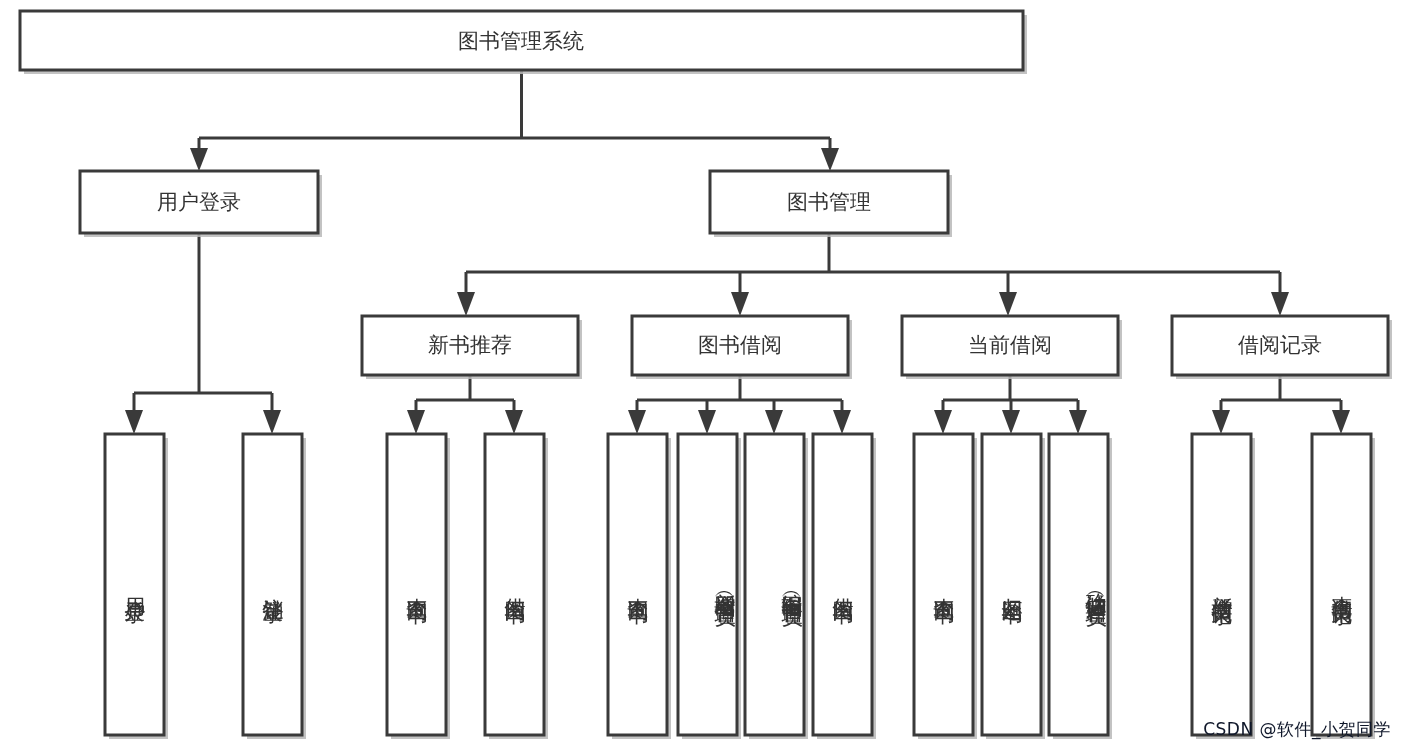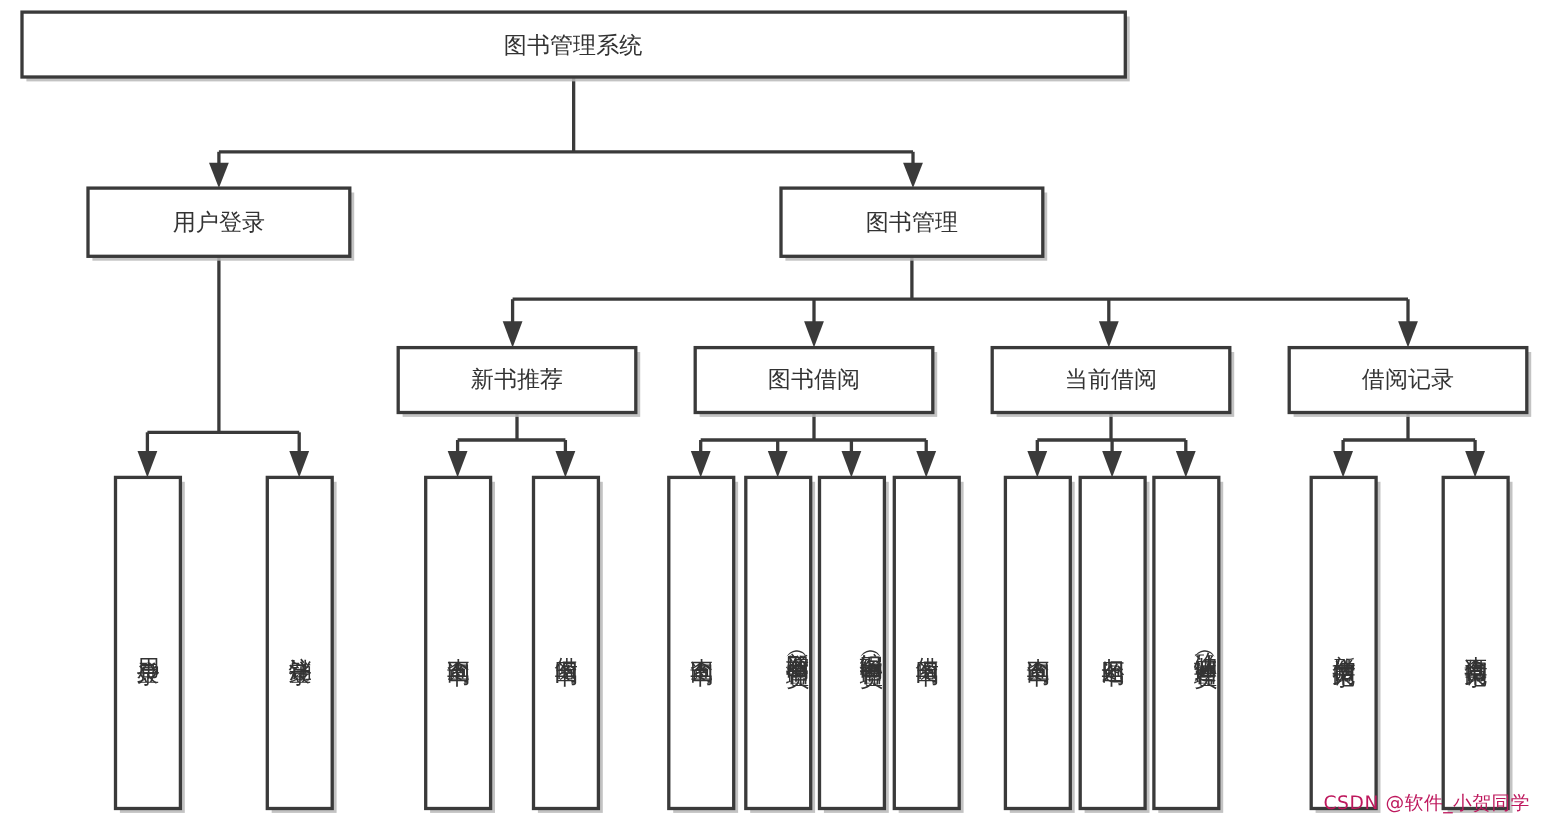--- a/index.html
+++ b/index.html
@@ -69,21 +69,21 @@
     letter-spacing: 2px;
     white-space: nowrap;
     pointer-events: none;
   }
   .watermark {
     position: absolute;
     right: 14px;
     bottom: 6px;
     font-family: "DejaVu Sans", "Liberation Sans", sans-serif;
     font-size: 17px;
-    color: #be185d;
+    color: #0f172a;
     letter-spacing: 0.5px;
     white-space: nowrap;
   }
 </style>
 </head>
 <body>
 
 <div id="diagram-root">
 
   <svg id="tree-svg" viewBox="0 0 1405 747">

